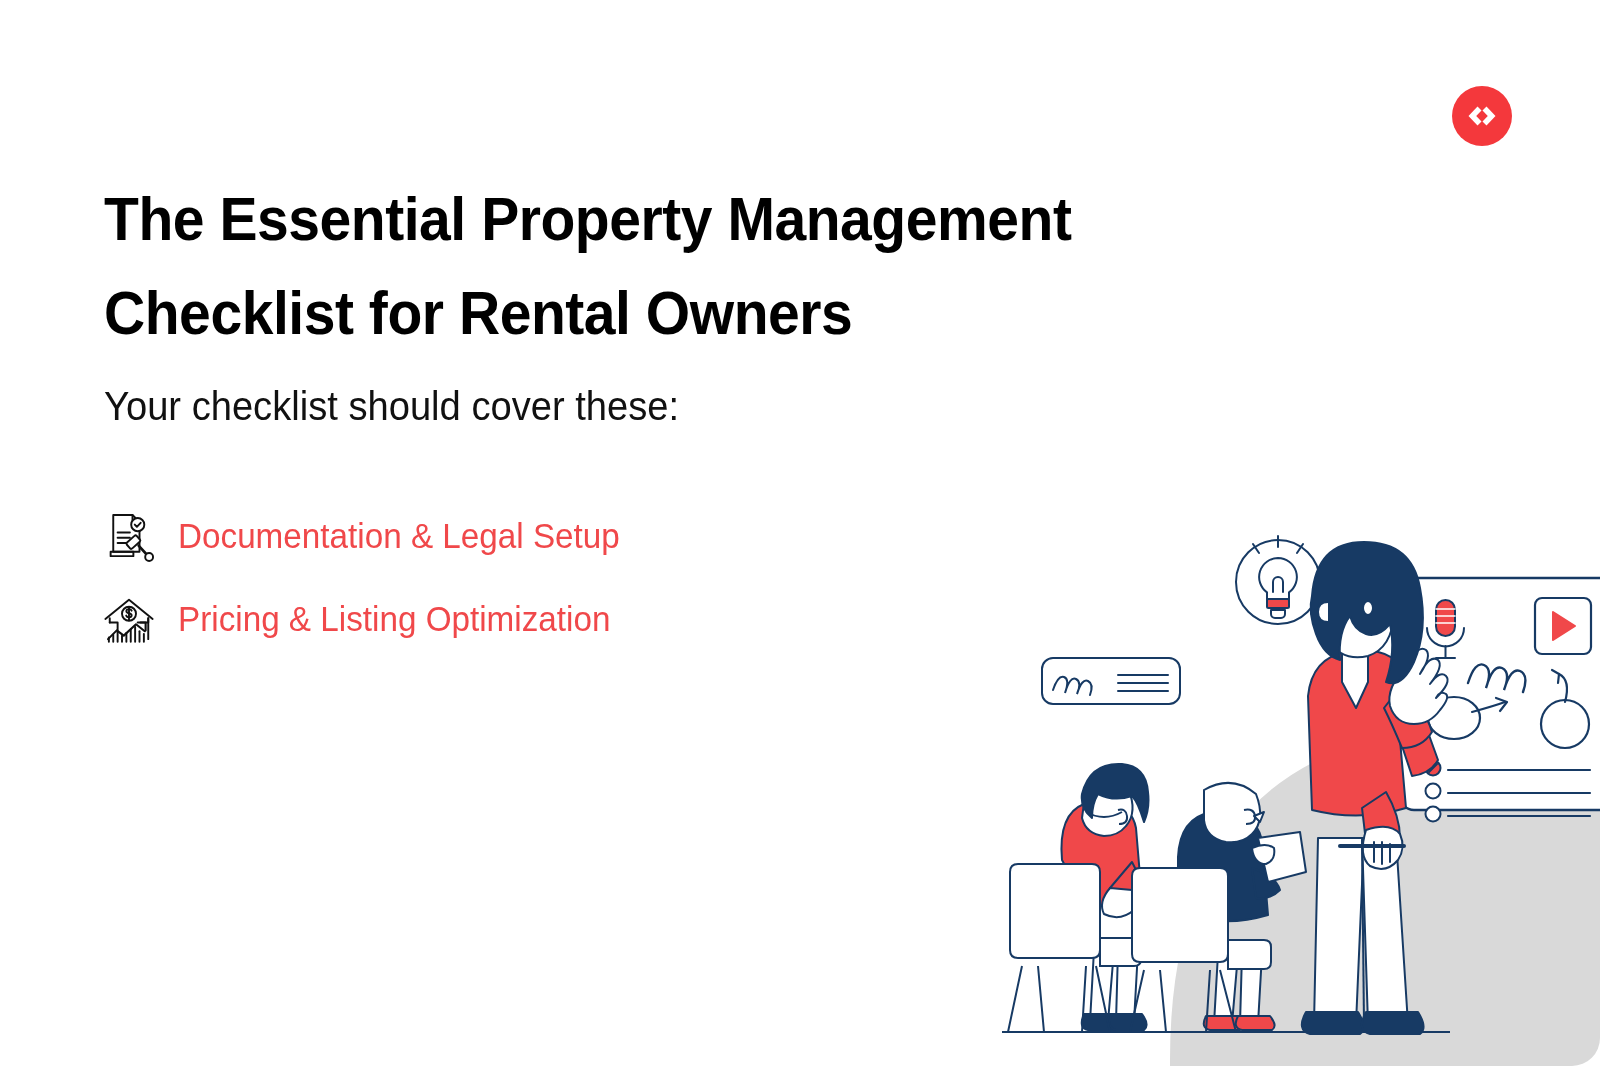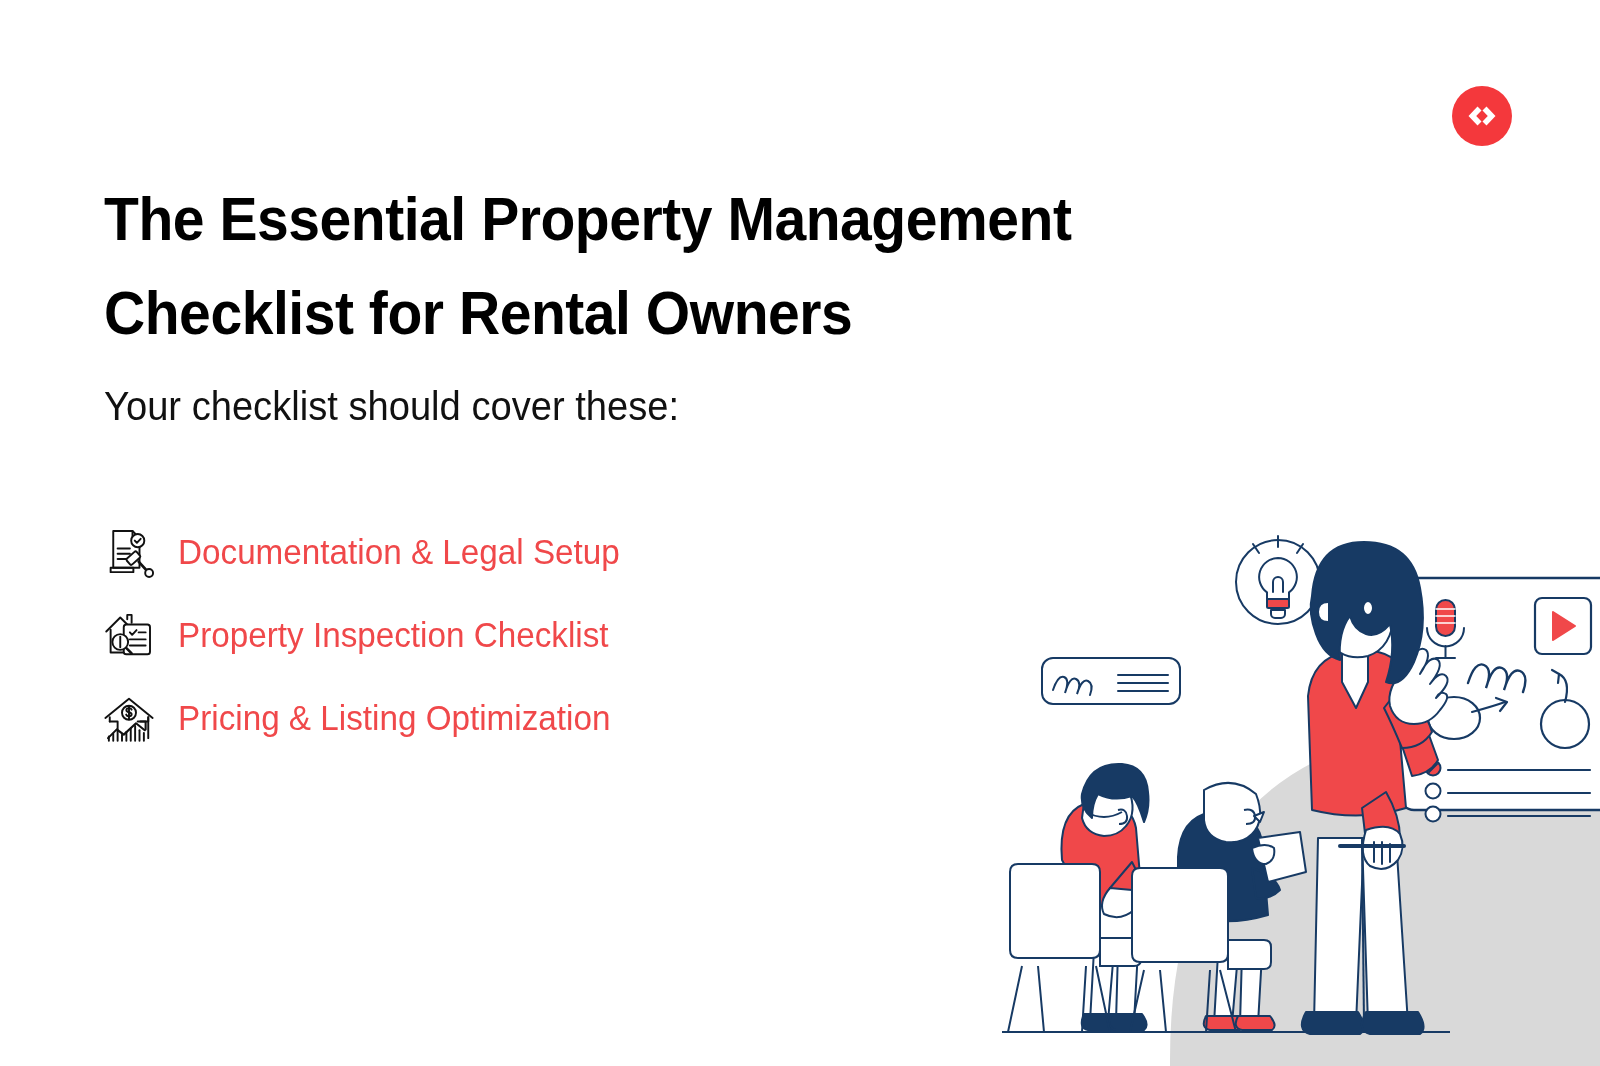--- a/index.html
+++ b/index.html
@@ -3,21 +3,21 @@
 <meta charset="utf-8">
 <style>
   html,body{margin:0;padding:0;}
   body{
     width:1600px;height:1066px;
     background:#ffffff;
     font-family:"Liberation Sans", sans-serif;
     overflow:hidden;
     position:relative;
   }
-  .stage{position:absolute;inset:0;background:#fff;overflow:hidden;}
+  .stage{position:absolute;inset:0;background:#fff;overflow:hidden;border-radius:28px;}
 
   
   .logo-badge{
     position:absolute;left:1452px;top:86px;width:60px;height:60px;
     border-radius:50%;
     display:flex;align-items:center;justify-content:center;
   }
 
   
   .headline{
@@ -37,21 +37,21 @@
     font-size:41px;
     line-height:1.2;
     color:#111111;
     transform:scaleX(0.93);
     transform-origin:left top;
     white-space:nowrap;
   }
 
   
   .list{
-    position:absolute;left:96px;top:510px;width:1120px;
+    position:absolute;left:96px;top:494px;width:1120px;
   }
   .list-item{
     display:flex;align-items:center;
     height:83px;
   }
   .list-icon{
     width:66px;height:66px;flex:0 0 66px;
     display:flex;align-items:center;justify-content:center;
   }
   .list-icon svg{display:block;}
@@ -103,38 +103,20 @@
           <circle cx="42" cy="19" r="7.5" fill="#fff"></circle>
           <path d="M38.6 19 l2.4 2.5 l4.3 -4.6"></path>
           <rect x="29.5" y="34.5" width="15" height="9" rx="1.8" transform="rotate(-42 37 39)" fill="#fff"></rect>
           <path d="M43 43 l10 11" stroke-width="3"></path>
           <circle cx="55" cy="56" r="4.5" fill="#fff"></circle>
         </svg>
       </span>
       <span class="list-label">Documentation &amp; Legal Setup</span>
     </div>
 
-    <div class="list-item">
-      <span class="list-icon">
-        <svg width="56" height="56" viewBox="0 0 64 64" fill="none" stroke="#111" stroke-width="2.2" stroke-linecap="round" stroke-linejoin="round">
-          <path d="M6 28 L22 12 L38 28"></path>
-          <path d="M11 26 v26 h22 v-26"></path>
-          <path d="M30 14 v-5 h5 v9"></path>
-          <rect x="26" y="20" width="30" height="34" rx="3" fill="#fff"></rect>
-          <path d="M33 29 l2.6 2.8 l5 -5.4"></path>
-          <line x1="43" y1="29" x2="51" y2="29"></line>
-          <line x1="33" y1="37" x2="51" y2="37"></line>
-          <line x1="33" y1="44" x2="51" y2="44"></line>
-          <circle cx="22" cy="40" r="9" fill="#fff"></circle>
-          <line x1="22" y1="34" x2="22" y2="46"></line>
-          <path d="M29 47 l6 6" stroke-width="3"></path>
-        </svg>
-      </span>
-      <span class="list-label">Property Inspection Checklist</span>
-    </div>
 
 
 
     <div class="list-item">
       <span class="list-icon">
         <svg width="56" height="56" viewBox="0 0 64 64" fill="none" stroke="#111" stroke-width="2.2" stroke-linecap="round" stroke-linejoin="round">
           <path d="M5 32 L32 10 L59 32"></path>
           <path d="M10 31 v5 M54 31 v24"></path>
           <path d="M10 36 h9 v10"></path>
           <path d="M45 36 h9 v-5"></path>

